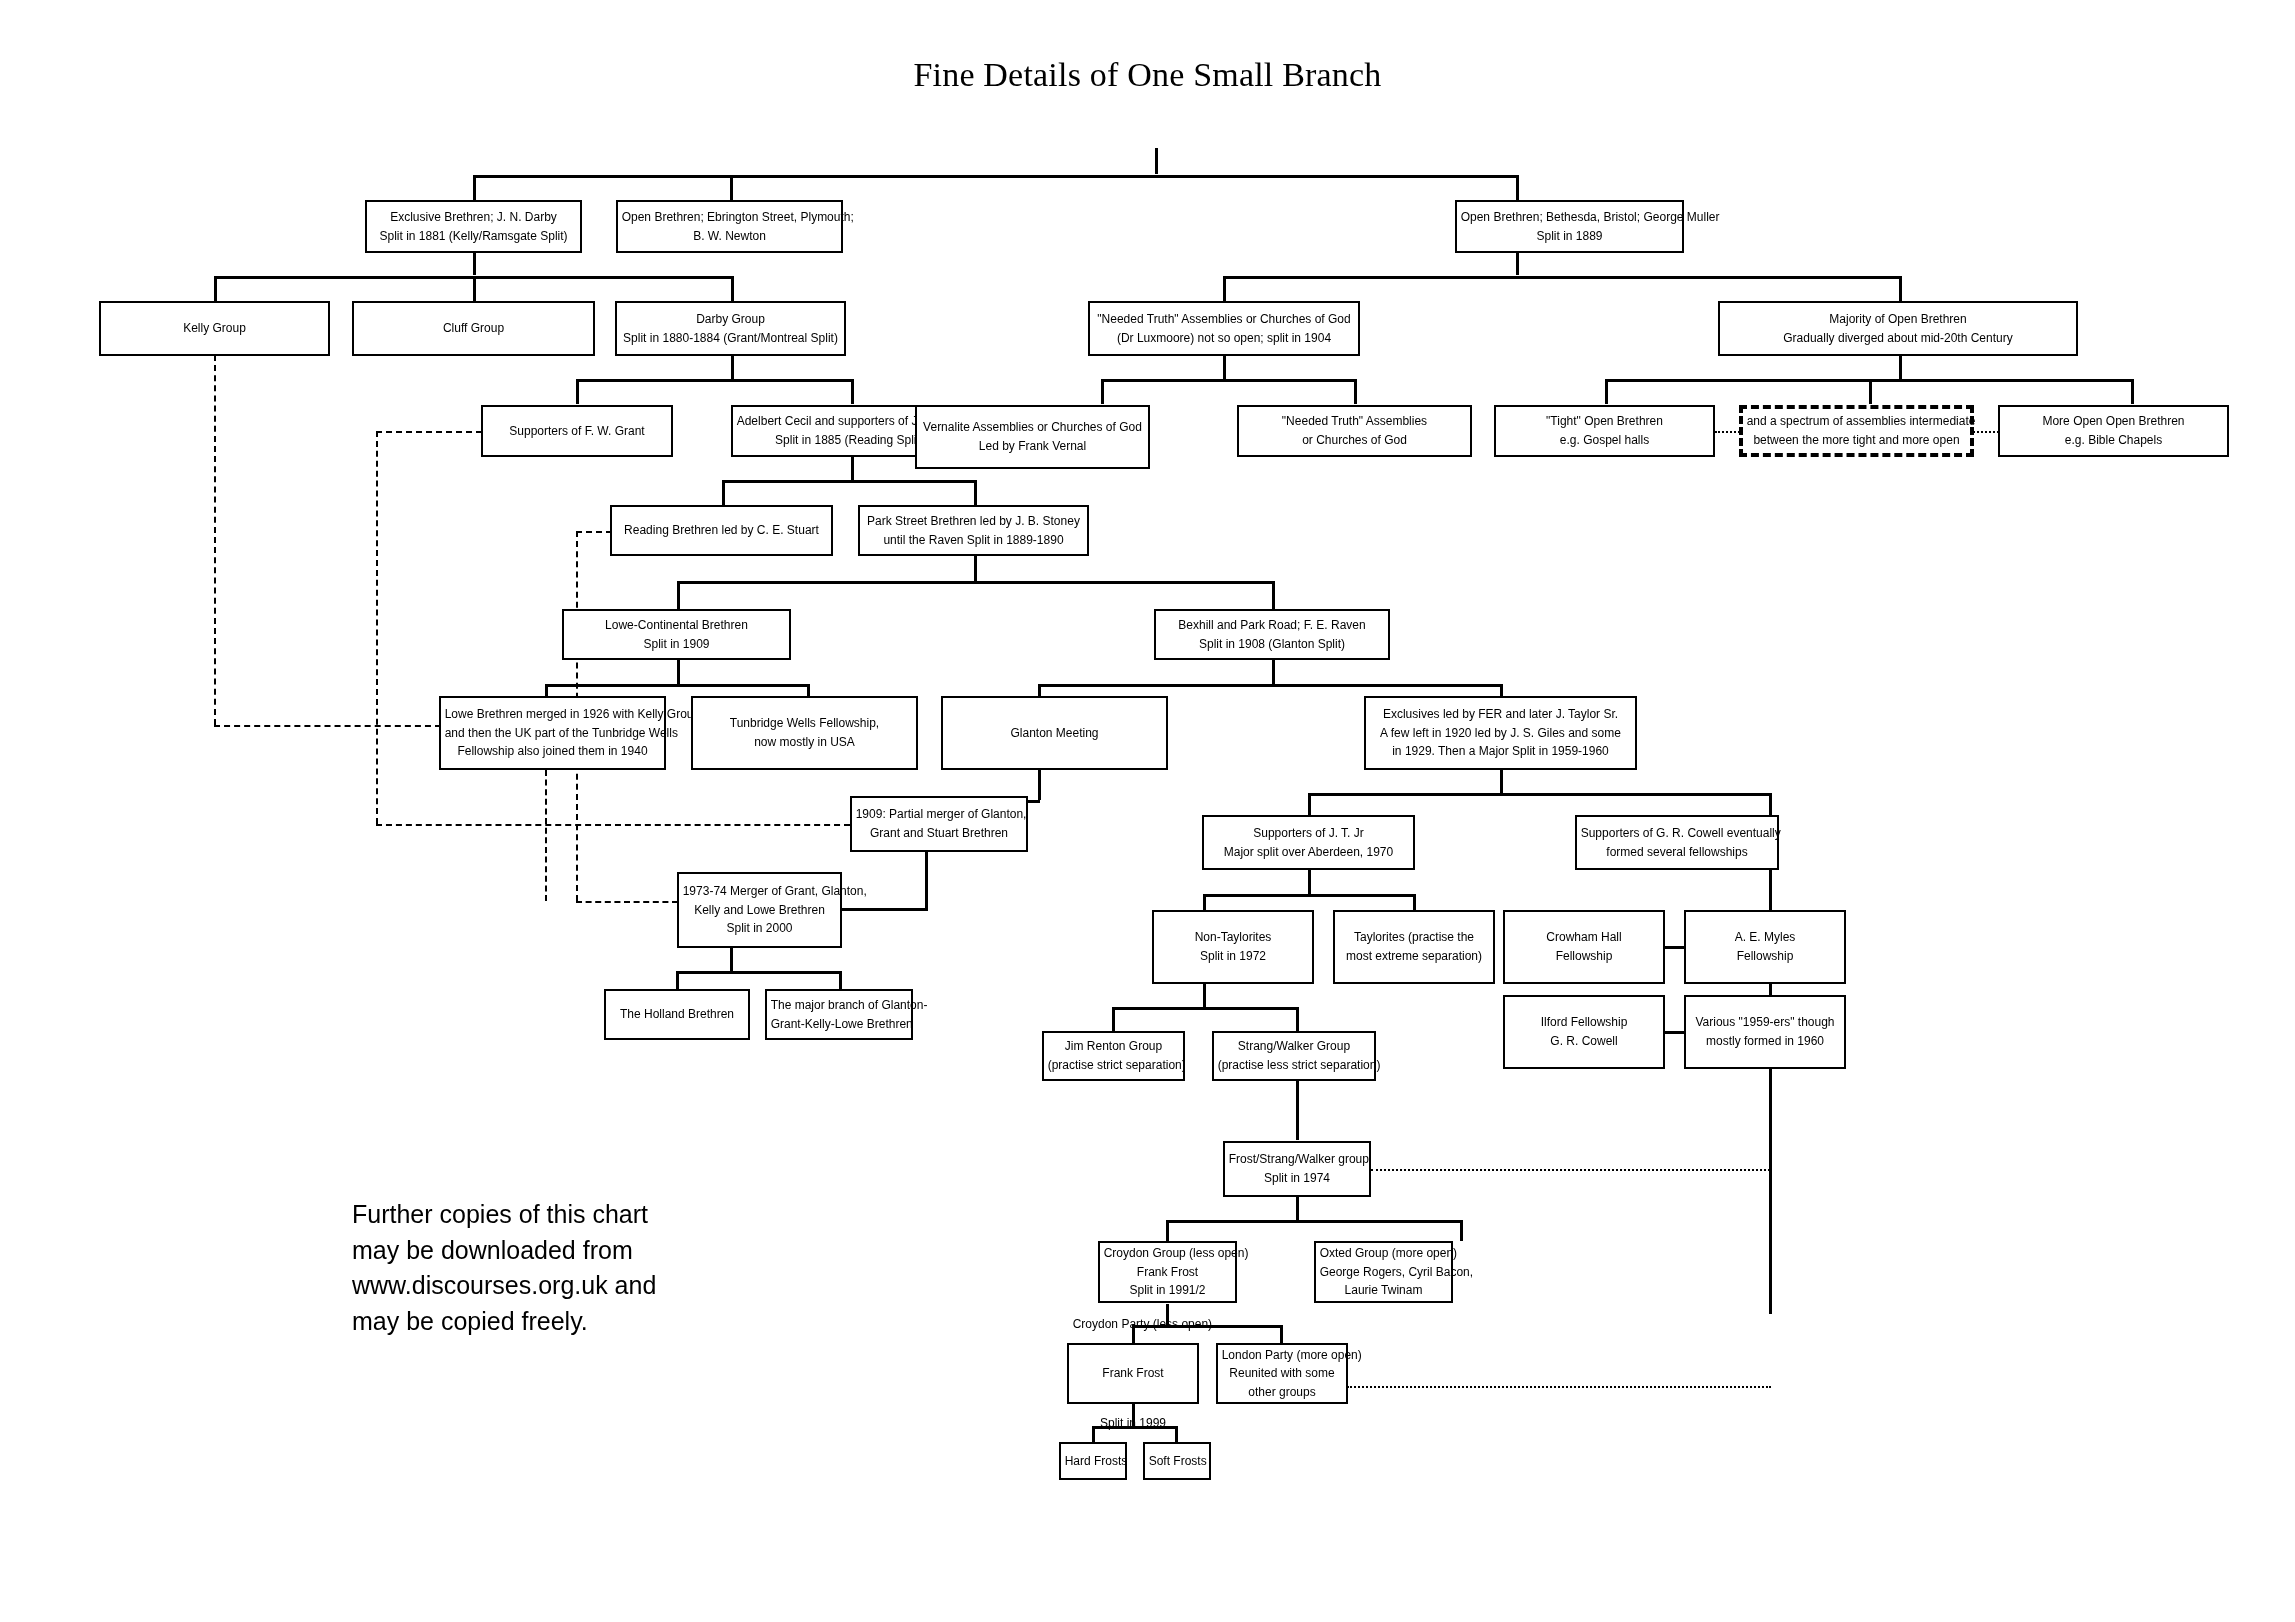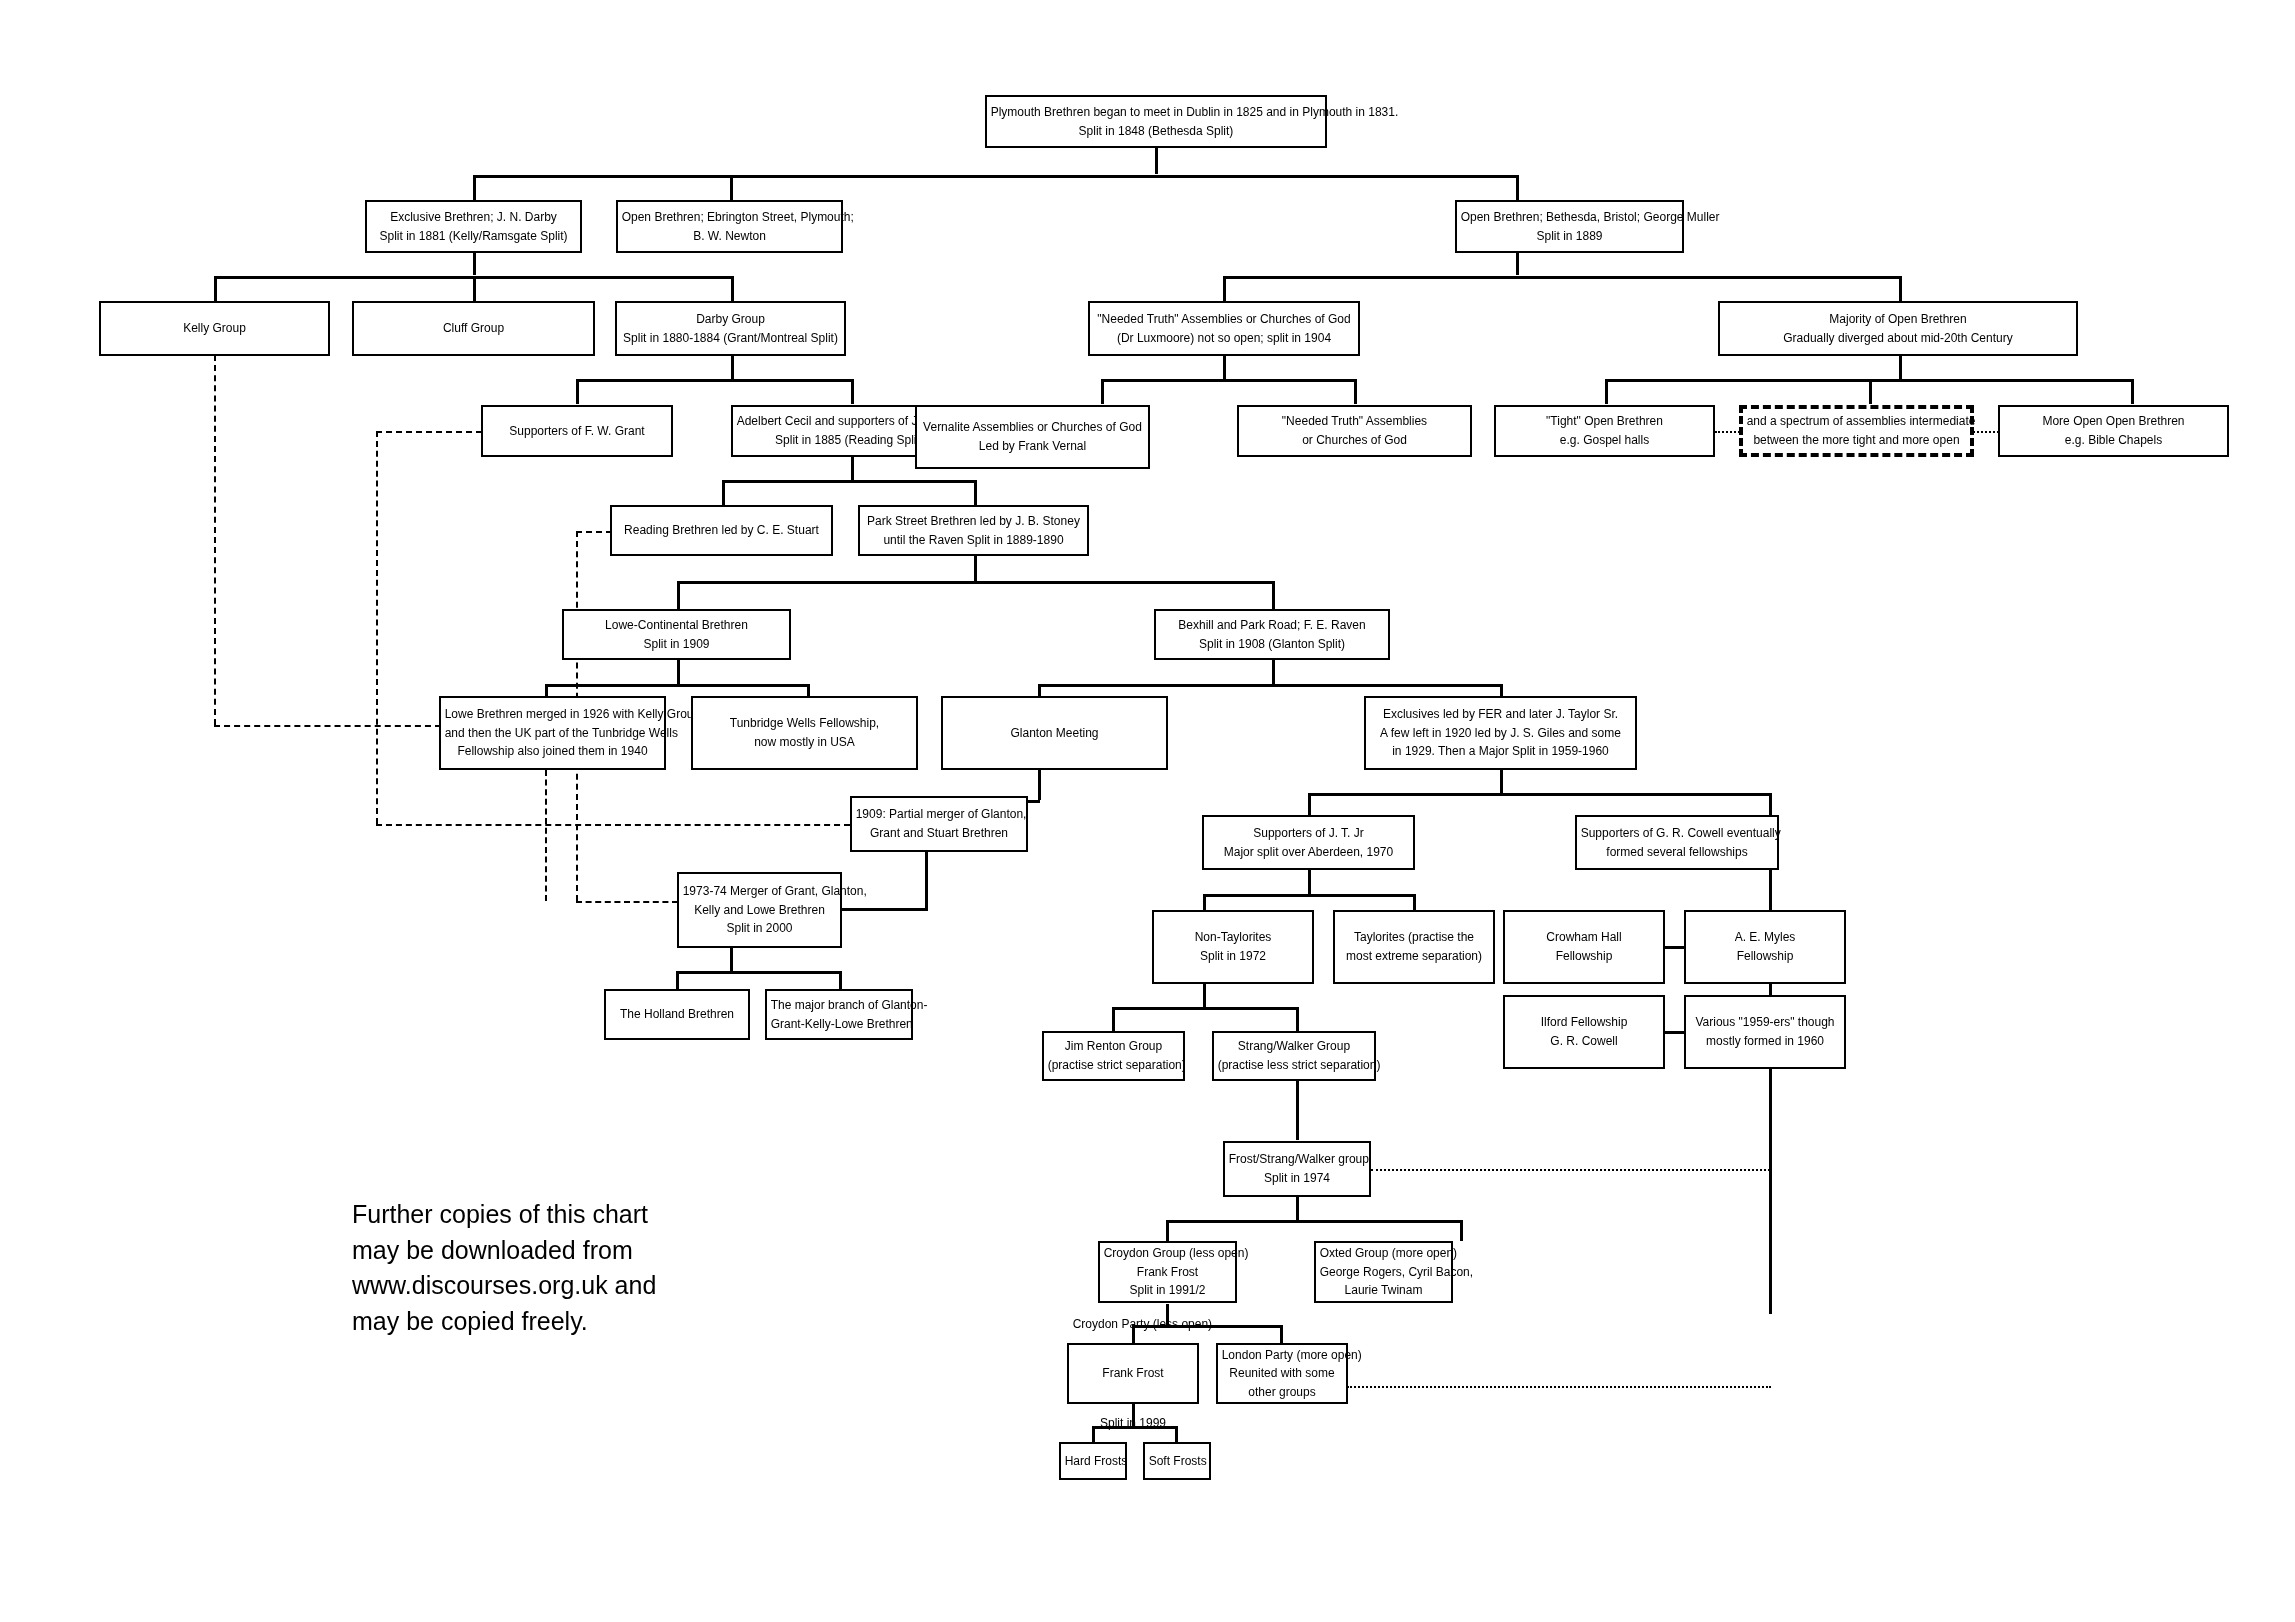--- a/index.html
+++ b/index.html
@@ -86,25 +86,22 @@
     line-height:1.42;
     font-family:"Liberation Sans", sans-serif;
   }
   #footer-note span{display:block;}
 </style>
 </head>
 <body>
 
 <div id="page">
 
-
-  <div class="node" style="left:985px;top:95px;width:342px;height:53px;">
-    <span class="line">Plymouth Brethren began to meet in Dublin in 1825 and in Plymouth in 1831.</span>
-    <span class="line">Split in 1848 (Bethesda Split)</span>
-  </div>
+  <div id="chart-title">Fine Details of One Small Branch</div>
+
 
   <div class="vline" style="left:1155px;top:148px;height:26px;"></div>
   <div class="hline" style="left:473px;top:175px;width:1043px;"></div>
   <div class="vline" style="left:473px;top:175px;height:25.4px;"></div>
   <div class="vline" style="left:730px;top:175px;height:25.4px;"></div>
   <div class="vline" style="left:1516px;top:175px;height:25.4px;"></div>
 
   <div class="node" style="left:365px;top:200px;width:217px;height:53px;text-align:center;">
     <span class="line">Exclusive Brethren; J. N. Darby</span>
     <span class="line">Split in 1881 (Kelly/Ramsgate Split)</span>

